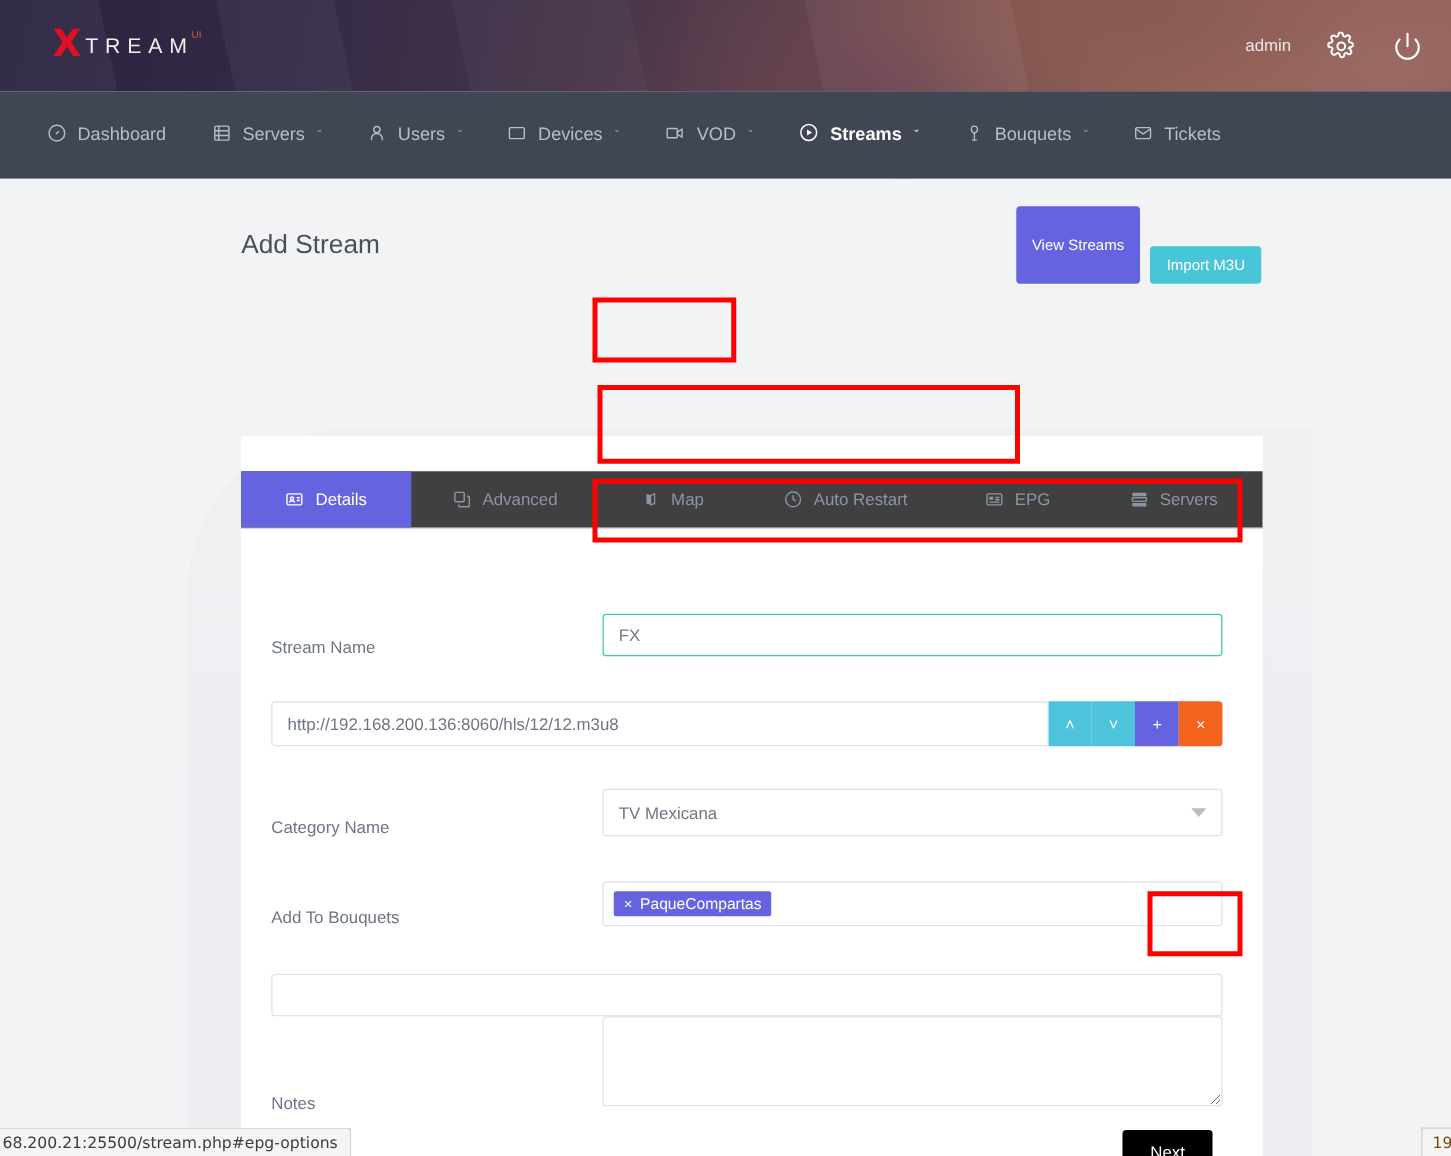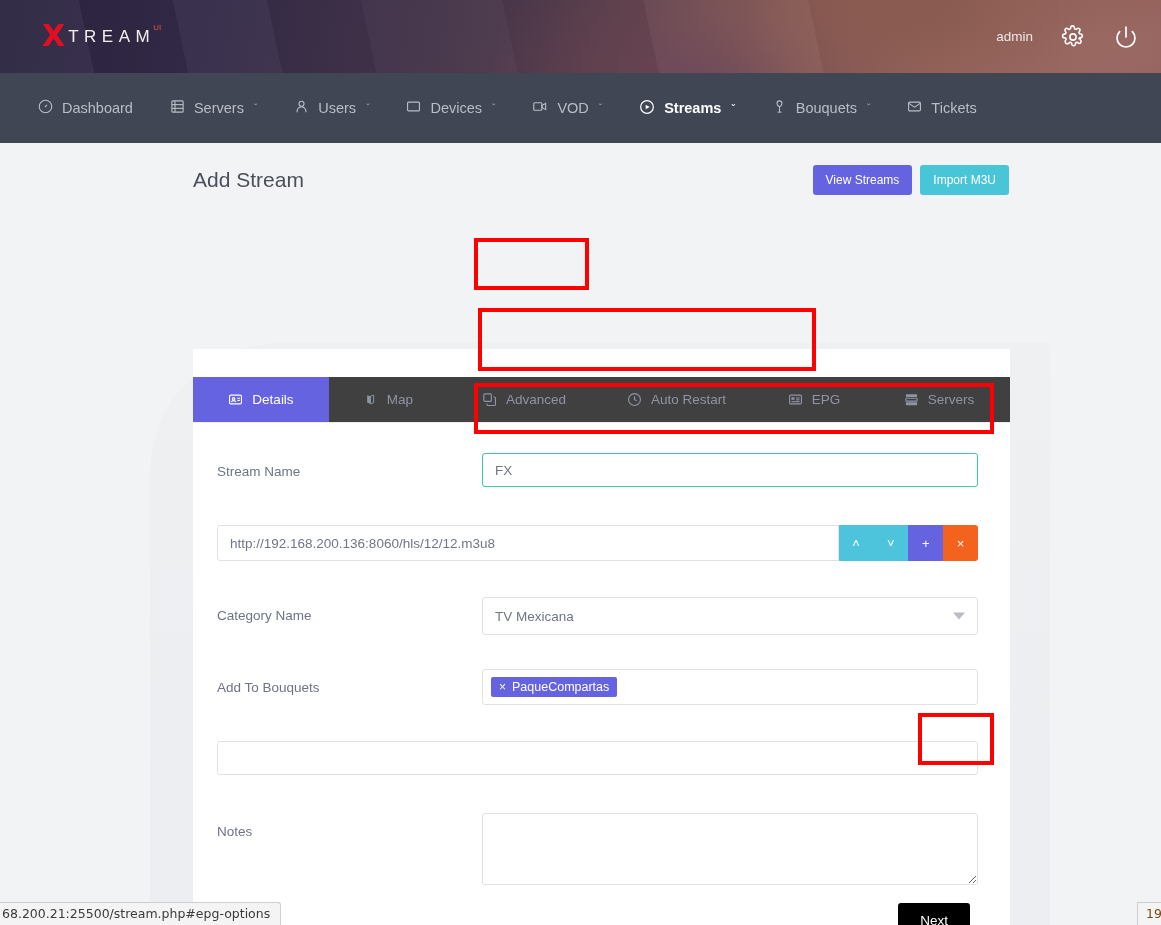--- a/index.html
+++ b/index.html
@@ -69,21 +69,21 @@
   .content-wrap { position: relative; height: 794px; background: #f2f3f5; }
   .page-head {
     display: flex; align-items: center; justify-content: space-between;
     padding: 22px 152px 0 193px;
   }
   .page-title { font-size: 21px; color: #4b4f5c; font-weight: normal; }
   .head-btns { display: flex; gap: 8px; }
   .btn { border: none; border-radius: 3px; color: #fff; font-size: 12px;
          padding: 8px 13px; cursor: pointer; font-family: "Liberation Sans", sans-serif; }
   .btn-purple { background: #6563e0; }
-  .btn-teal { background: #49c5d8; }
+  .btn-teal { background: #49c5d8; margin-top: 32px; }
 
   .shadowcard {
     position: absolute; left: 150px; top: 200px; width: 900px; height: 640px;
     border-radius: 130px 4px 4px 4px;
     background: linear-gradient(180deg, #eef0f2 0%, #eceef1 70%, #eceef1 100%);
   }
   .card {
     position: absolute; left: 193px; top: 206px; width: 817px;
     background: #ffffff; border-radius: 2px;
   }
@@ -97,21 +97,21 @@
   }
   .tab.t-details { width: 136px; background: #6563e0; color: #fff; }
   .tab.t-adv { width: 150px; }
   .tab.t-map  { width: 120px; }
   .tab.t-auto { width: 155px; text-align: right; }
   .tab.t-epg  { width: 120px; }
   .tab.t-srv  { width: 130px; }
   .tab svg { display: block; flex: none; }
 
   .form { padding: 30px 32px 22px 24px; background: #fff; }
-  .row { display: flex; align-items: flex-start; min-height: 72px; }
+  .row { display: flex; align-items: flex-end; min-height: 72px; }
   .lbl { width: 265px; padding-top: 11px; font-size: 13.5px; color: #6d7484; flex: none; }
   .ctrl { flex: 1; position: relative; }
 
   input.fld, textarea.fld, .selbox, .tagbox {
     width: 100%; border: 1px solid #dfe2e6; border-radius: 3px;
     background: #fff; font-size: 13.5px; color: #6f7684;
     font-family: "Liberation Sans", sans-serif; outline: none;
   }
   input.fld { height: 34px; padding: 0 12px; }
   textarea.fld { height: 72px; padding: 8px 12px; resize: vertical; }
@@ -298,37 +298,37 @@
             <svg width="15" height="15" viewBox="0 0 24 24" fill="none" stroke="currentColor" stroke-width="1.8">
               <rect x="2.5" y="5" width="19" height="14" rx="2"></rect>
               <circle cx="9" cy="11" r="2"></circle>
                 <path d="M5.5 16c.6-1.6 2-2.3 3.5-2.3s2.9.7 3.5 2.3"></path>
               <line x1="15" y1="10" x2="19" y2="10"></line>
                 <line x1="15" y1="13.5" x2="19" y2="13.5"></line>
             </svg>
           </span>
           <span>Details</span>
         </div>
+        <div class="tab t-adv">
+          <span>
+            <svg width="15" height="15" viewBox="0 0 24 24" fill="none" stroke="currentColor" stroke-width="1.8">
+              <rect x="3" y="3" width="12" height="12" rx="1.5"></rect>
+              <path d="M8 18.5V20a1.5 1.5 0 0 0 1.5 1.5H20A1.5 1.5 0 0 0 21.5 20V9.5A1.5 1.5 0 0 0 20 8h-1.5"></path>
+            </svg>
+          </span>
+          <span>Advanced</span>
+        </div>
         <div class="tab t-map">
           <span>
             <svg width="13" height="15" viewBox="0 0 24 24" fill="none" stroke="currentColor" stroke-width="1.8">
               <path d="M4 4l6 2v14l-6-2z" fill="currentColor" stroke="none"></path>
               <path d="M10 6l6-2v14l-6 2z"></path>
             </svg>
           </span>
           <span>Map</span>
-        </div>
-        <div class="tab t-adv">
-          <span>
-            <svg width="15" height="15" viewBox="0 0 24 24" fill="none" stroke="currentColor" stroke-width="1.8">
-              <rect x="3" y="3" width="12" height="12" rx="1.5"></rect>
-              <path d="M8 18.5V20a1.5 1.5 0 0 0 1.5 1.5H20A1.5 1.5 0 0 0 21.5 20V9.5A1.5 1.5 0 0 0 20 8h-1.5"></path>
-            </svg>
-          </span>
-          <span>Advanced</span>
         </div>
         <div class="tab t-auto">
           <span>
             <svg width="15" height="15" viewBox="0 0 24 24" fill="none" stroke="currentColor" stroke-width="1.8">
               <circle cx="12" cy="12" r="9.5"></circle>
                 <path d="M12 6.8V12l3.6 2.2"></path>
             </svg>
           </span>
           <span>Auto Restart</span>
         </div>

